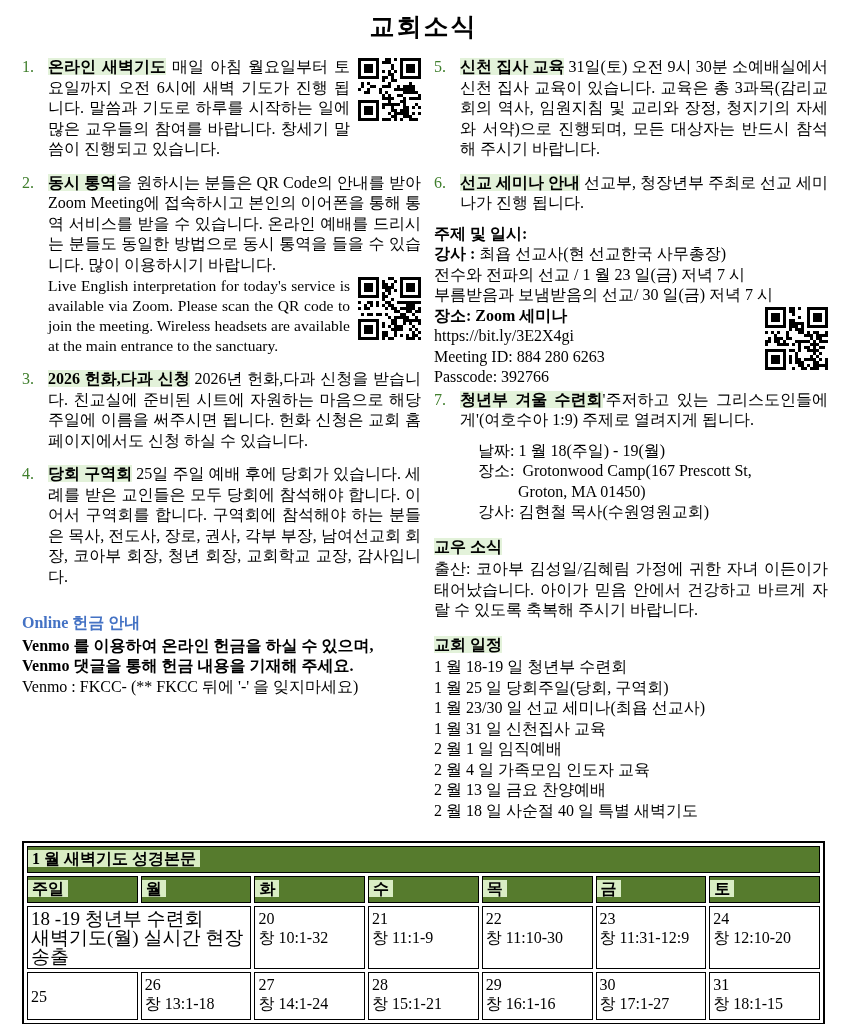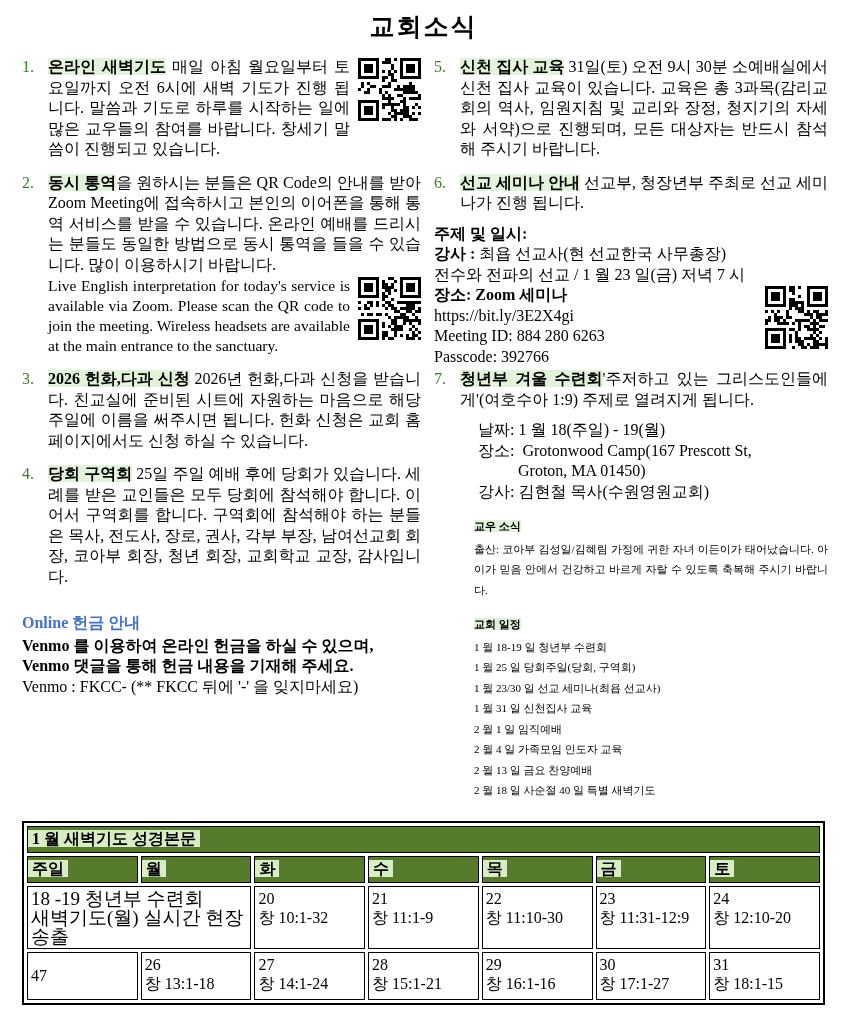--- a/index.html
+++ b/index.html
@@ -16,21 +16,21 @@
   .b{font-weight:bold;}
   .qr{float:right;margin:1px 0 3px 8px;width:63px;height:63px;}
   .qr svg{display:block;}
   .eng{font-size:15.5px;line-height:20px;text-align:justify;margin-top:1px;}
   .giving{margin-top:26px;font-size:16px;line-height:20.5px;}
   .giving-head{color:#4472c4;font-weight:bold;margin-bottom:2px;}
   .details{font-size:16px;line-height:20.5px;margin:0 0 2px 0;}
   .details .line{white-space:pre-wrap;}
   .sub-details{margin:10px 0 14px 44px;font-size:16px;line-height:20.5px;}
   .sub-details .line{white-space:pre-wrap;}
-  .section{margin-top:14px;font-size:11px;line-height:20.5px;margin-left:40px;}
+  .section{margin-top:14px;font-size:16px;line-height:20.5px;}
   .section .sec-head{margin-bottom:2px;}
   .section .body{text-align:justify;}
   .sched-line{white-space:pre-wrap;}
   table.cal{width:100%;border-collapse:separate;border-spacing:3px;border:2px solid #000;table-layout:fixed;margin-top:20px;background:#fff;}
   table.cal td{border:1px solid #000;overflow:hidden;}
   td.green{background:#567b2d;text-align:left;font-weight:bold;padding:2px 0;}
   td.green .cell-hl{background:#d9edc4;padding:0 4px;font-size:16px;}
   td.day-cell{background:#fff;font-size:16px;line-height:19px;padding:2px 3px;vertical-align:top;height:42px;}
   td.merged-cell{background:#fff;font-size:19px;line-height:19px;padding:2px 3px;vertical-align:top;}
   td.mid{vertical-align:middle;}
@@ -358,20 +358,21 @@
         <div class="num">6.</div>
         <div class="content">
           <span class="hl">선교 세미나 안내</span><span> 선교부, 청장년부 주최로 선교 세미나가 진행 됩니다.</span>
         </div>
       </div>
 
       <div class="details clearfix">
         <div class="line b">주제 및 일시:</div>
         <div class="line"><span class="b">강사 :</span><span> 최욥 선교사(현 선교한국 사무총장)</span></div>
         <div class="line">전수와 전파의 선교 / 1 월 23 일(금) 저녁 7 시</div>
+        <div class="line">부름받음과 보냄받음의 선교/ 30 일(금) 저녁 7 시</div>
         <span class="qr">
             <svg width="63" height="63" xmlns="http://www.w3.org/2000/svg">
               <rect width="63" height="63" fill="#fff"></rect>
               <rect x="24" y="0" width="3" height="3" fill="#000"></rect>
               <rect x="27" y="0" width="3" height="3" fill="#000"></rect>
               <rect x="33" y="0" width="3" height="3" fill="#000"></rect>
               <rect x="24" y="3" width="3" height="3" fill="#000"></rect>
               <rect x="27" y="3" width="3" height="3" fill="#000"></rect>
               <rect x="27" y="6" width="3" height="3" fill="#000"></rect>
               <rect x="33" y="9" width="3" height="3" fill="#000"></rect>
@@ -579,21 +580,21 @@
             <div>23</div>
             <div>창 11:31-12:9</div>
           </td>
       <td class="day-cell">
             <div>24</div>
             <div>창 12:10-20</div>
           </td>
     </tr>
     <tr>
       <td class="day-cell mid">
-            <div>47</div>
+            <div>25</div>
           </td>
       <td class="day-cell">
             <div>26</div>
             <div>창 13:1-18</div>
           </td>
       <td class="day-cell">
             <div>27</div>
             <div>창 14:1-24</div>
           </td>
       <td class="day-cell">

